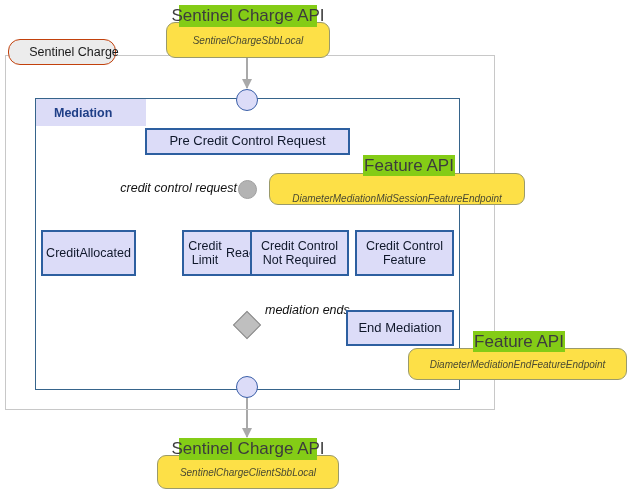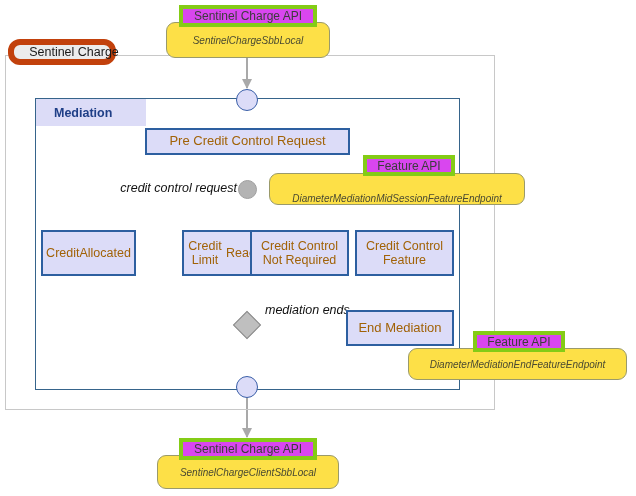--- a/index.html
+++ b/index.html
@@ -22,21 +22,21 @@
   }
   .abs { position: absolute; box-sizing: border-box; }
 
   
   .outer-container {
     border: 1px solid #c8c8c8;
     background: transparent;
   }
   .outer-tab {
     background: #ececec;
-    border: 6px solid #c2410c;
+    border: 1px solid #c2410c;
     border-radius: 12px;
     display: flex;
     align-items: center;
     justify-content: center;
     font-size: 12.5px;
     color: #1a1a1a;
     white-space: nowrap;
     padding-left: 24px;
   }
 
@@ -58,44 +58,44 @@
   
   .activity {
     border: 2px solid #2d5fa0;
     background: #dcdcf8;
     display: flex;
     align-items: center;
     justify-content: center;
     text-align: center;
     font-size: 13px;
     line-height: 1.15;
-    color: #a16207;
+    color: #0f172a;
   }
   .activity.small { font-size: 12.5px; }
 
   
   .api-note {
     background: #fde047;
     border: 1px solid #9a9a6b;
     border-radius: 9px;
     display: flex;
     align-items: center;
     justify-content: center;
     font-style: italic;
     font-size: 10px;
     color: #4a4a32;
     white-space: nowrap;
   }
   .api-tab {
-    background: #d946ef;
-    border: 4px solid #84cc16;
-    display: flex;
-    align-items: center;
-    justify-content: center;
-    font-size: 12px;
+    background: #84cc16;
+    border: 1px solid #84cc16;
+    display: flex;
+    align-items: center;
+    justify-content: center;
+    font-size: 17px;
     color: #3c3c3c;
     white-space: nowrap;
   }
 
   
   .edge-label {
     font-style: italic;
     font-size: 12.5px;
     color: #111111;
     white-space: nowrap;

